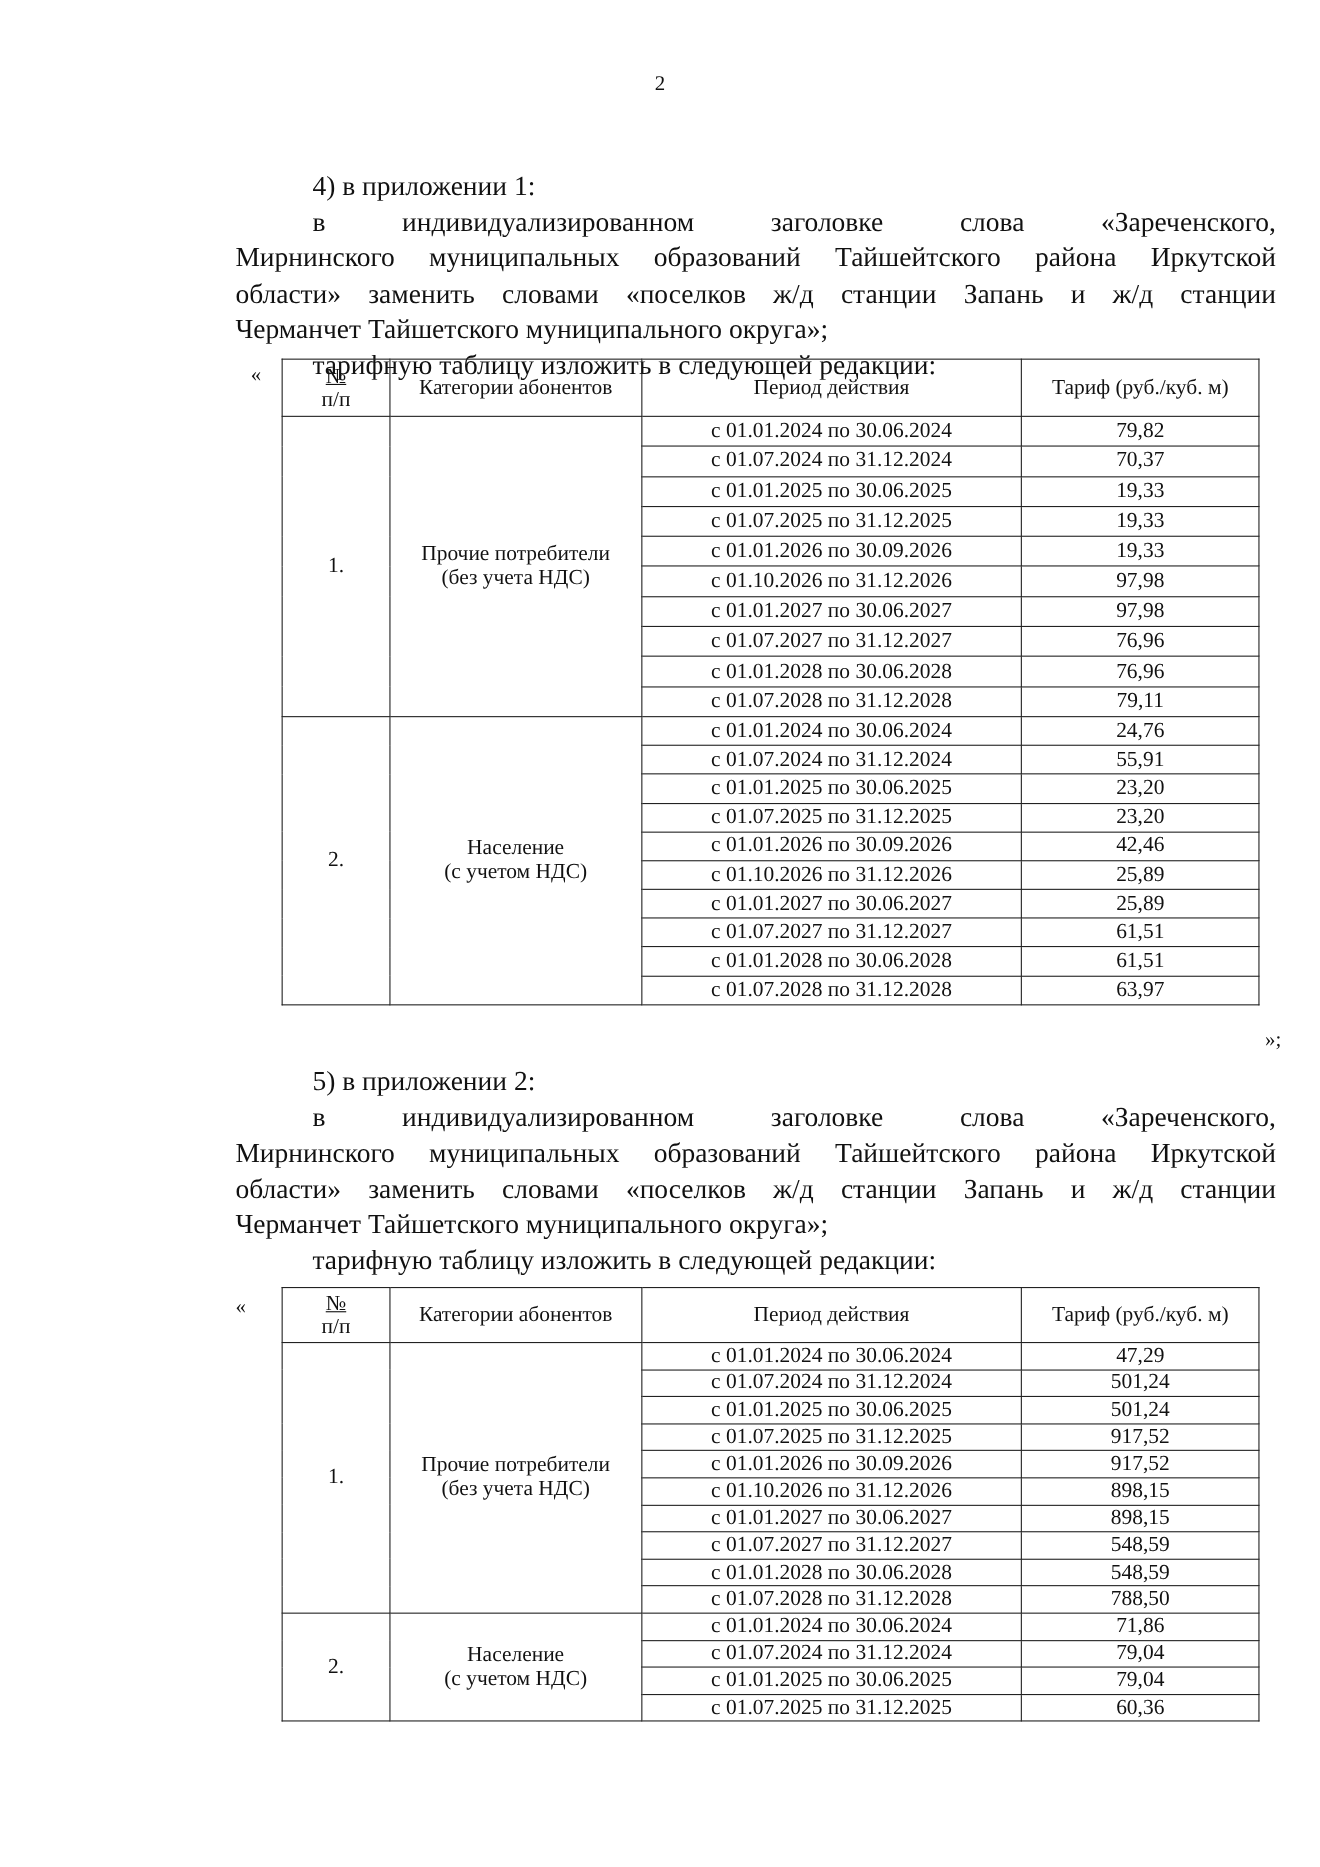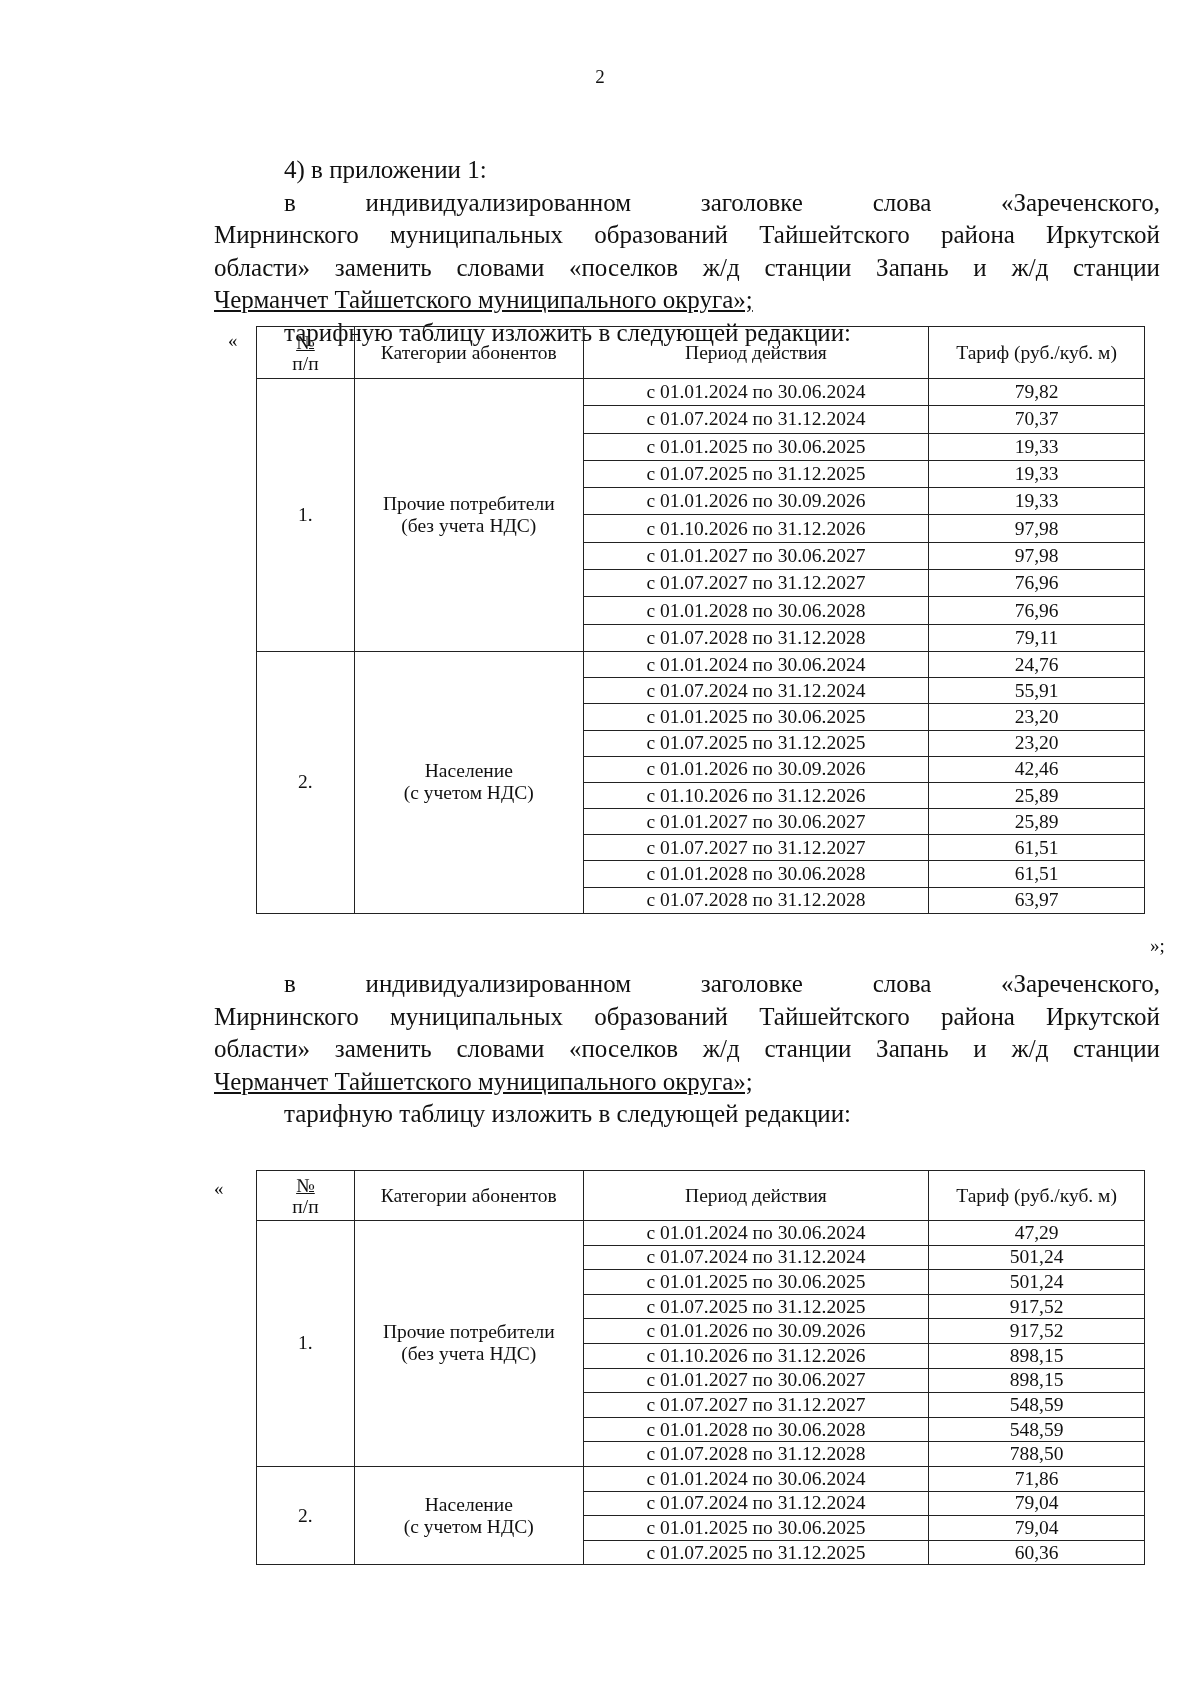--- a/index.html
+++ b/index.html
@@ -3,21 +3,21 @@
 <meta charset="utf-8">
 <style>
   html, body { margin: 0; padding: 0; background: #ffffff; }
   body { width: 1200px; height: 1697px; position: relative; overflow: hidden;
          font-family: "Liberation Serif", "DejaVu Serif", serif; color: #111; }
   .page-num { position: absolute; top: 66px; left: 0; width: 1200px; text-align: center; font-size: 19px; }
   .para { position: absolute; left: 214px; width: 946px; font-size: 25px; line-height: 32.5px; }
   .para p { margin: 0; }
   .indent { text-indent: 70px; }
   .justify { text-align: justify; text-align-last: justify; }
-  .last { text-align: center; text-align-last: left; text-decoration: underline; }
+  .last { text-align: center; text-align-last: left; }
   .quote-open { position: absolute; font-size: 19px; }
   .quote-close { position: absolute; font-size: 19px; }
   table.tariff { position: absolute; left: 256px; width: 889px; border-collapse: collapse;
                  font-size: 19.5px; }
   table.tariff td, table.tariff th { border: 1.5px solid #222; padding: 0; text-align: center;
                  font-weight: normal; vertical-align: middle; }
   .c-num { width: 97px; }
   .c-cat { width: 228px; }
   .c-per { width: 345px; }
   .c-tar { width: 215px; }
@@ -142,20 +142,21 @@
       <tr style="height: 26.2px;">
         <td class="c-per">с 01.07.2028 по 31.12.2028</td>
         <td class="c-tar">63,97</td>
       </tr>
     </tbody>
 </table>
 
 <span class="quote-close" style="left:1150px; top:935px;">»;</span>
 
 <div class="para" style="top:968px;">
+  <p class="indent">5) в приложении 2:</p>
   <p class="indent justify">в индивидуализированном заголовке слова «Зареченского,</p>
   <p class="justify">Мирнинского муниципальных образований Тайшейтского района Иркутской</p>
   <p class="justify">области» заменить словами «поселков ж/д станции Запань и ж/д станции</p>
   <p class="last">Черманчет Тайшетского муниципального округа»;</p>
   <p class="indent">тарифную таблицу изложить в следующей редакции:</p>
 </div>
 
 <span class="quote-open" style="left:214px; top:1178px;">«</span>
 
 <table class="tariff" style="top:1170px;">

